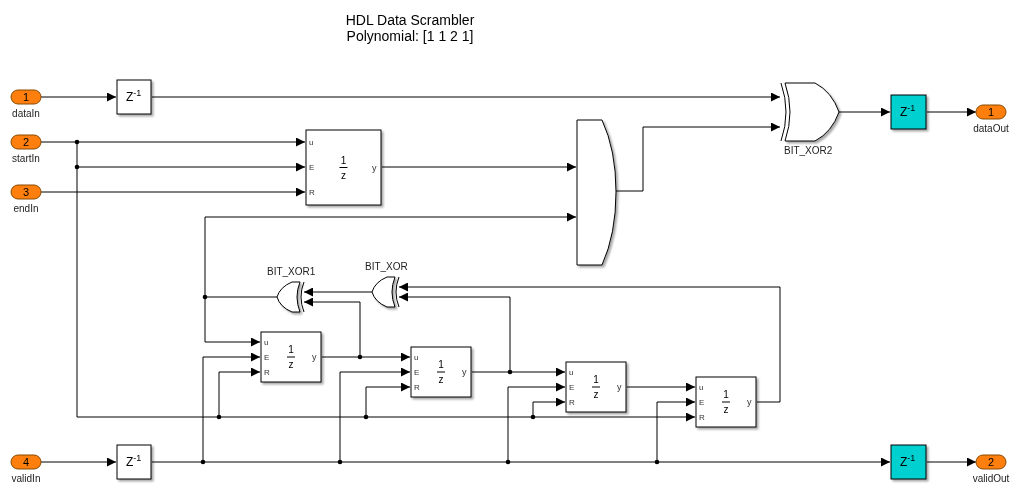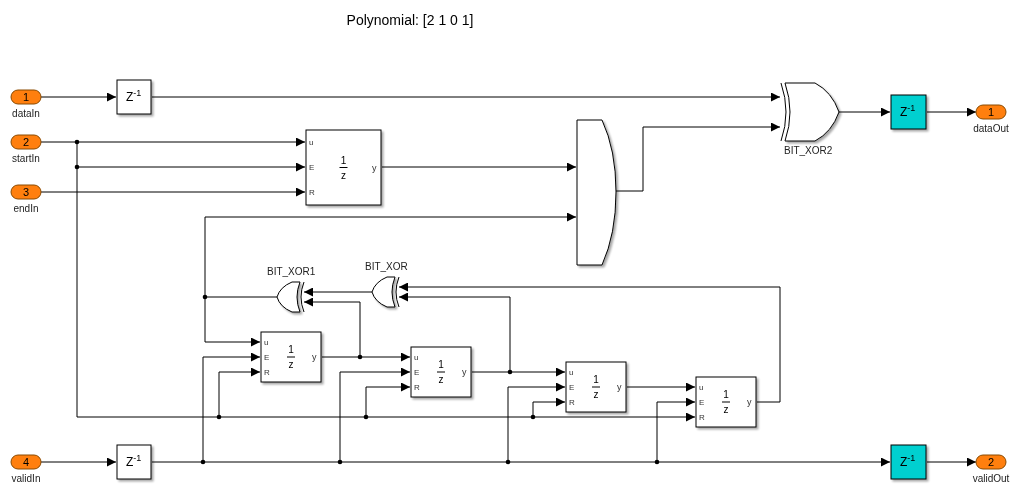--- a/index.html
+++ b/index.html
@@ -6,21 +6,22 @@
     body { width: 1021px; height: 497px; overflow: hidden; position: relative; font-family: "Liberation Sans", sans-serif; }
     #canvas { position: absolute; left: 0; top: 0; }
     .title-block { position: absolute; left: 330px; top: 12px; width: 160px; text-align: center; font-size: 14px; line-height: 16px; color: #000; }
     .title-block div { white-space: nowrap; }
     svg text { font-family: "Liberation Sans", sans-serif; }
   </style>
 </head>
 <body>
 
 <div class="title-block">
-  <div>Polynomial: [2 1 0 1]</div>
+  <div>HDL Data Scrambler</div>
+  <div>Polynomial: [1 1 2 1]</div>
 </div>
 
 <svg id="canvas" width="1021" height="497" viewBox="0 0 1021 497" xmlns="http://www.w3.org/2000/svg">
   <defs>
     <marker id="arr" viewBox="0 0 10 10" refX="10" refY="5" markerWidth="9" markerHeight="9" markerUnits="userSpaceOnUse" orient="auto">
       <path d="M0,0 L10,5 L0,10 z" fill="#000"></path>
     </marker>
     <filter id="shadow" x="-10%" y="-10%" width="130%" height="130%">
       <feOffset dx="2" dy="2" in="SourceAlpha" result="o"></feOffset>
       <feGaussianBlur stdDeviation="1.2" in="o" result="b"></feGaussianBlur>

